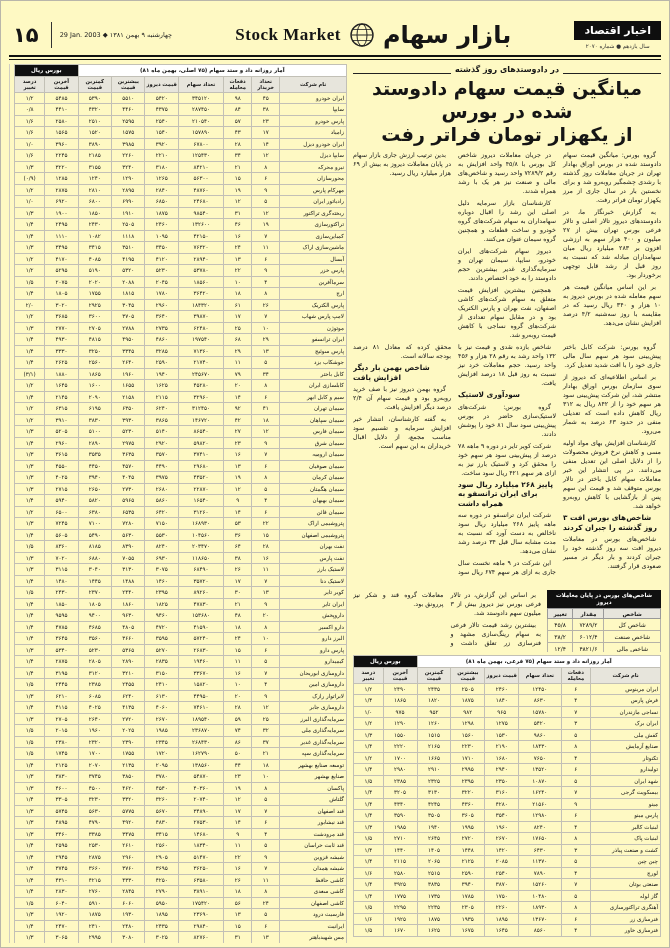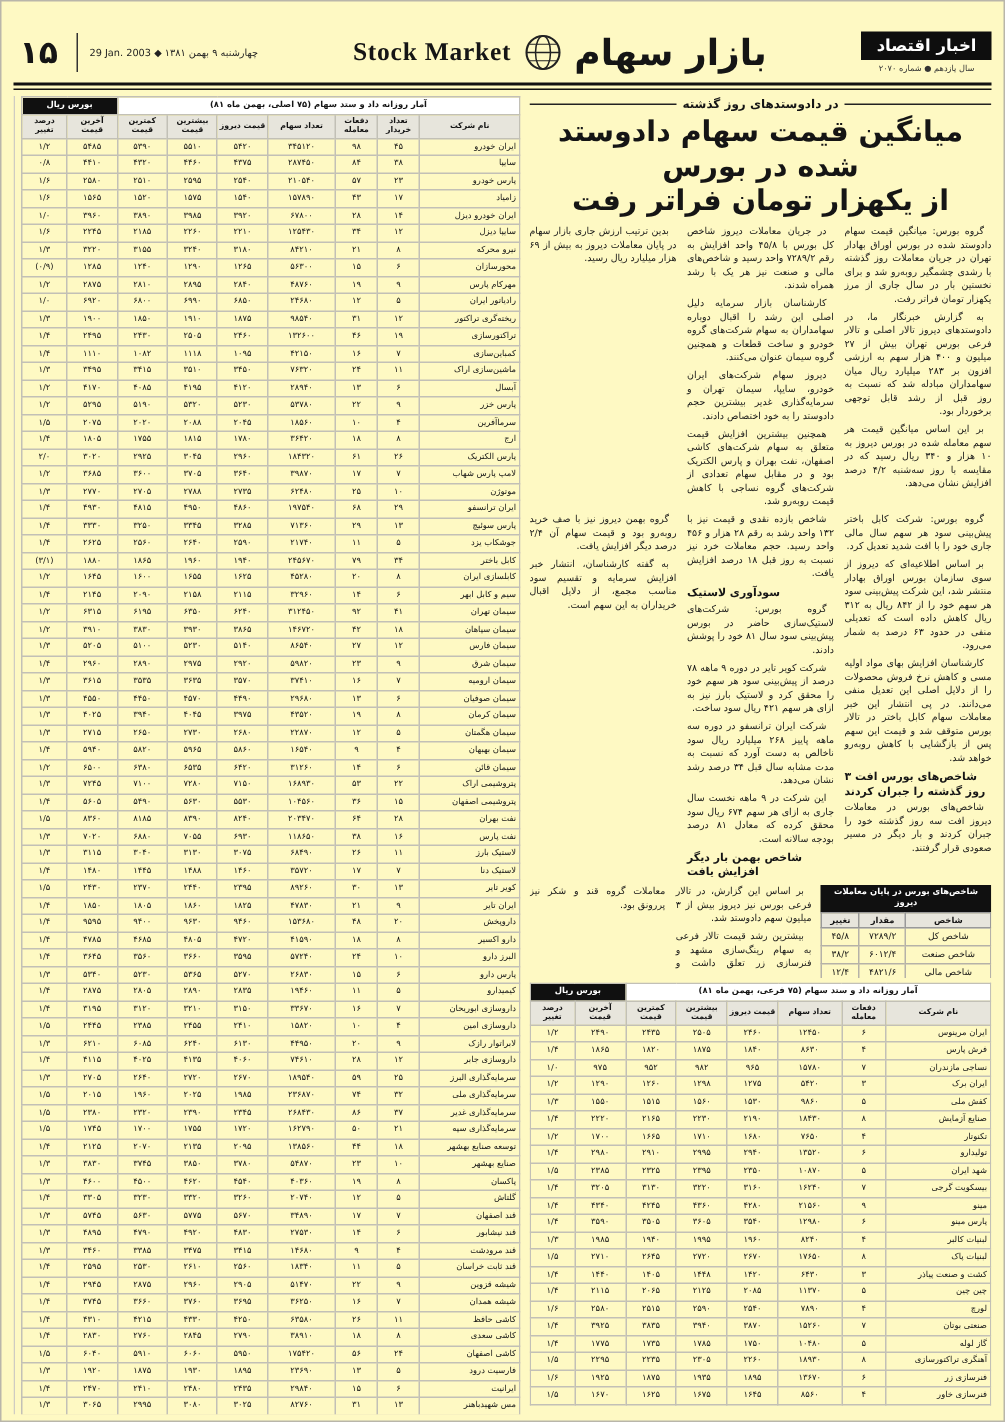--- a/index.html
+++ b/index.html
@@ -31,21 +31,21 @@
   
   table.stock { width:100%; border-collapse:collapse; table-layout:fixed; direction:rtl; }
   table.stock th, table.stock td { border:0.5px solid #c2c0b6; font-size:5.6px; text-align:center;
     padding:1px 1px; line-height:8.5px; overflow:hidden; white-space:nowrap; }
   table.stock td:first-child { text-align:right; padding-right:2px; }
   th.ttl { font-size:7px; font-weight:bold; background:#fff; border:1px solid #444; line-height:10px; }
   th.blk { background:#101010; color:#fff; font-size:6px; border:1px solid #101010; }
   tr.colhead th { background:#e7e5dc; font-size:5.2px; line-height:6.5px; white-space:normal; height:16px; }
 
   
-  .kicker { display:flex; align-items:center; gap:4px; margin:1px 0 3px; }
+  .kicker { display:flex; align-items:flex-end; gap:4px; margin:1px 0 3px; }
   .kline { flex:1; height:1px; background:#222; }
   .kicker span { font-size:8px; font-weight:bold; white-space:nowrap; }
   .headline { text-align:center; font-weight:bold; font-size:19px; line-height:23px; margin-bottom:4px; }
   .tcols { column-gap:7px; column-fill:auto; overflow:hidden; text-align:justify; }
   .tcols p { font-size:6.3px; line-height:9px; margin-bottom:3px; text-indent:5px; }
   .tcols h3 { font-size:7.3px; font-weight:bold; text-align:left; line-height:9.5px; margin:3px 0 2px; }
   .c3 { column-count:3; }
   .c2 { column-count:2; }
   .lead-text { height:192px; }
   .cable-text { height:248px; }
@@ -991,20 +991,21 @@
         <h3>شاخص‌های بورس افت ۳ روز گذشته را جبران کردند</h3>
         <div>
             <p>شاخص‌های بورس در معاملات دیروز افت سه روز گذشته خود را جبران کردند و بار دیگر در مسیر صعودی قرار گرفتند.</p>
             <p>شاخص بازده نقدی و قیمت نیز با ۱۳۲ واحد رشد به رقم ۲۸ هزار و ۴۵۶ واحد رسید. حجم معاملات خرد نیز نسبت به روز قبل ۱۸ درصد افزایش یافت.</p>
           </div>
         <h3>سودآوری لاستیک</h3>
         <div>
             <p>گروه بورس: شرکت‌های لاستیک‌سازی حاضر در بورس پیش‌بینی سود سال ۸۱ خود را پوشش دادند.</p>
             <p>شرکت کویر تایر در دوره ۹ ماهه ۷۸ درصد از پیش‌بینی سود هر سهم خود را محقق کرد و لاستیک بارز نیز به ازای هر سهم ۴۲۱ ریال سود ساخت.</p>
           </div>
+        <h3>پاییز ۲۶۸ میلیارد ریال سود برای ایران ترانسفو به همراه داشت</h3>
         <div>
             <p>شرکت ایران ترانسفو در دوره سه ماهه پاییز ۲۶۸ میلیارد ریال سود ناخالص به دست آورد که نسبت به مدت مشابه سال قبل ۳۴ درصد رشد نشان می‌دهد.</p>
             <p>این شرکت در ۹ ماهه نخست سال جاری به ازای هر سهم ۶۷۴ ریال سود محقق کرده که معادل ۸۱ درصد بودجه سالانه است.</p>
           </div>
         <h3>شاخص بهمن بار دیگر افزایش یافت</h3>
         <div>
             <p>گروه بهمن دیروز نیز با صف خرید روبه‌رو بود و قیمت سهام آن ۲/۴ درصد دیگر افزایش یافت.</p>
             <p>به گفته کارشناسان، انتشار خبر افزایش سرمایه و تقسیم سود مناسب مجمع، از دلایل اقبال خریداران به این سهم است.</p>
           </div>
       </div>

